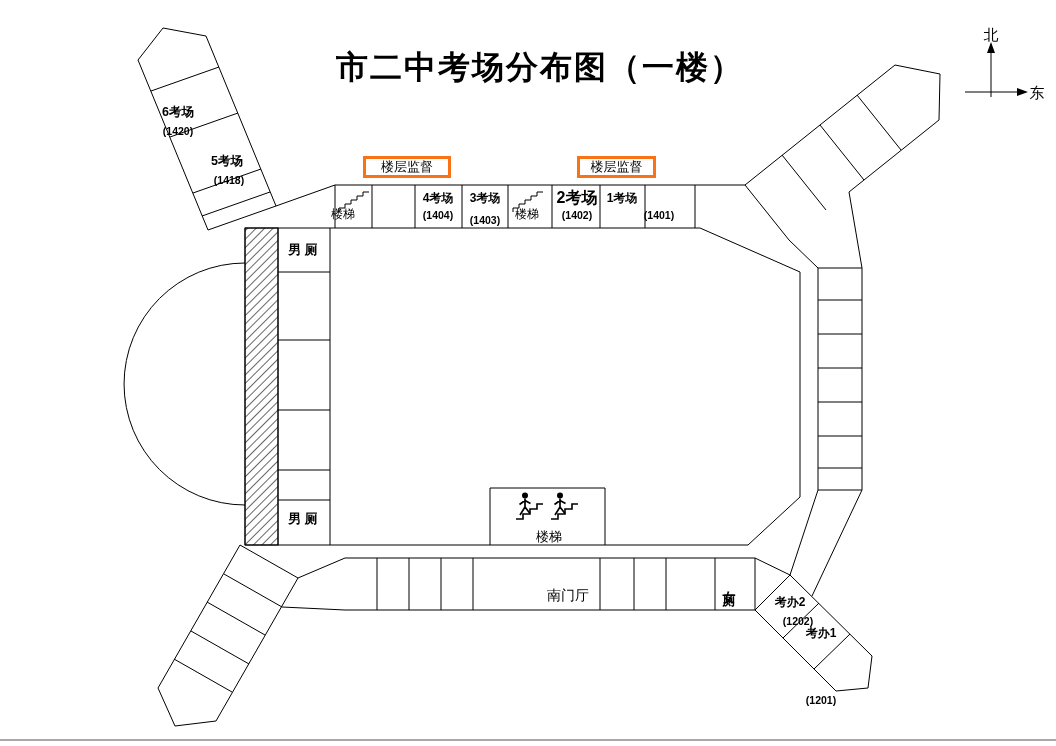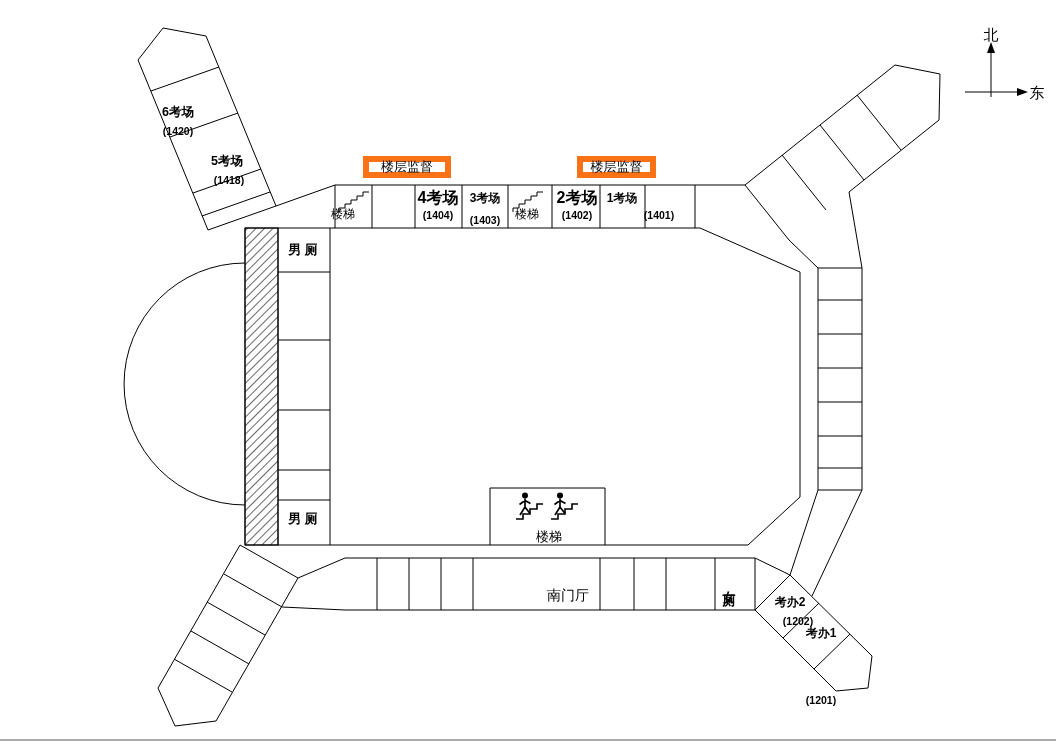--- a/index.html
+++ b/index.html
@@ -8,21 +8,21 @@
     position:relative; width:1056px; height:746px; background:#fff;
     font-family:"Liberation Sans","DejaVu Sans",sans-serif; color:#000; overflow:hidden;
   }
   #plan-svg { position:absolute; left:0; top:0; }
   .lbl {
     position:absolute; transform:translate(-50%,-50%);
     white-space:nowrap; line-height:1; font-size:13px;
   }
   .b { font-weight:bold; }
   .box {
-    position:absolute; border:6px solid #f97316;
+    position:absolute; border:3px solid #f97316;
     display:flex; align-items:center; justify-content:center;
     font-size:13px;
   }
   .vert { writing-mode:vertical-rl; text-orientation:upright; letter-spacing:3px; }
   .title { font-size:32px; font-weight:bold; letter-spacing:2px; }
 </style>
 </head>
 <body>
 
 <div id="canvas">
@@ -166,31 +166,32 @@
         <line x1="991" y1="50" x2="991" y2="97"></line>
         <polygon points="991,42 987,53 995,53" fill="#000" stroke="none"></polygon>
         <line x1="965" y1="92" x2="1020" y2="92"></line>
         <polygon points="1028,92 1017,88 1017,96" fill="#000" stroke="none"></polygon>
       </g>
 
       <line x1="0" y1="740" x2="1056" y2="740" stroke="#555"></line>
     </g>
   </svg>
 
+  <div class="lbl title" style="left:540px; top:67px;">市二中考场分布图（一楼）</div>
 
   <div class="lbl" style="left:991px; top:34px; font-size:15px;">北</div>
   <div class="lbl" style="left:1037px; top:92px; font-size:15px;">东</div>
 
   <div class="box" style="left:363px; top:156px; width:88px; height:22px;">楼层监督</div>
   <div class="box" style="left:577px; top:156px; width:79px; height:22px;">楼层监督</div>
 
   <div class="lbl" style="left:343px; top:214px; font-size:12px;">楼梯</div>
   <div class="lbl" style="left:527px; top:214px; font-size:12px;">楼梯</div>
 
-  <div class="lbl b" style="left:438px; top:198px; font-size:16px;">4考场</div>
+  <div class="lbl b" style="left:438px; top:198px; font-size:12px;">4考场</div>
   <div class="lbl b" style="left:438px; top:215px; font-size:10.5px;">(1404)</div>
   <div class="lbl b" style="left:485px; top:198px; font-size:12px;">3考场</div>
   <div class="lbl b" style="left:485px; top:220px; font-size:10.5px;">(1403)</div>
   <div class="lbl b" style="left:577px; top:198px; font-size:16px;">2考场</div>
   <div class="lbl b" style="left:577px; top:215px; font-size:10.5px;">(1402)</div>
   <div class="lbl b" style="left:622px; top:198px; font-size:12px;">1考场</div>
   <div class="lbl b" style="left:622px; top:215px; font-size:10.5px;margin-left:37px;">(1401)</div>
 
   <div class="lbl b" style="left:178px; top:112px; font-size:12.5px;">6考场</div>
   <div class="lbl b" style="left:178px; top:131px; font-size:10.5px;">(1420)</div>

